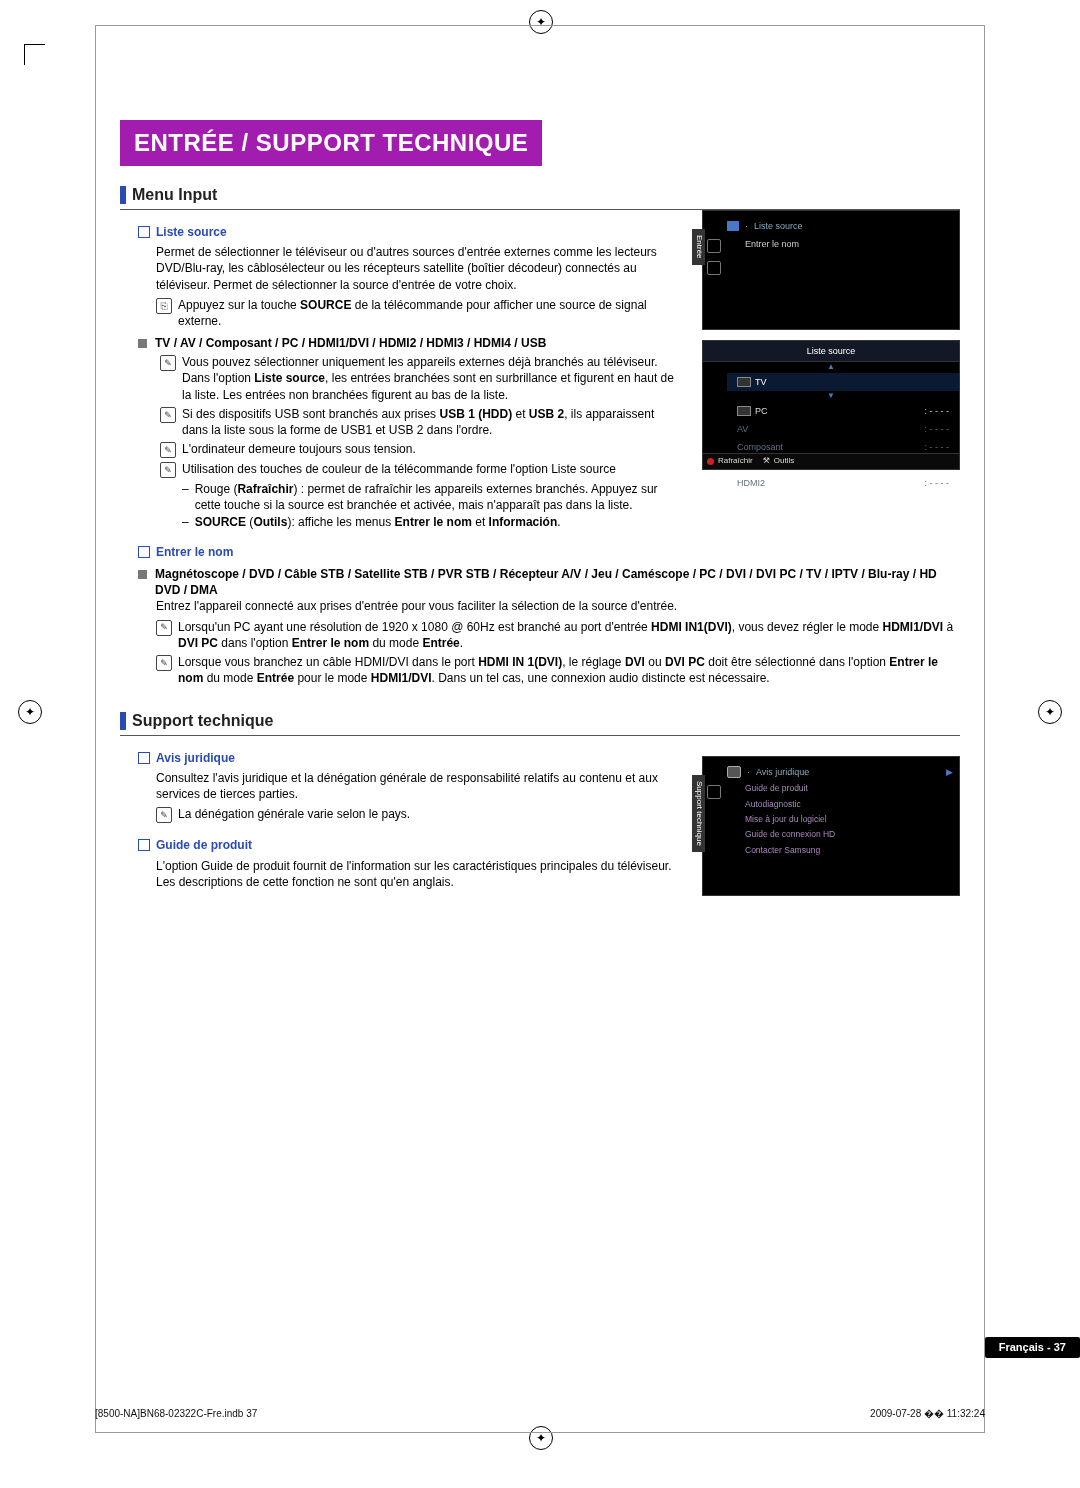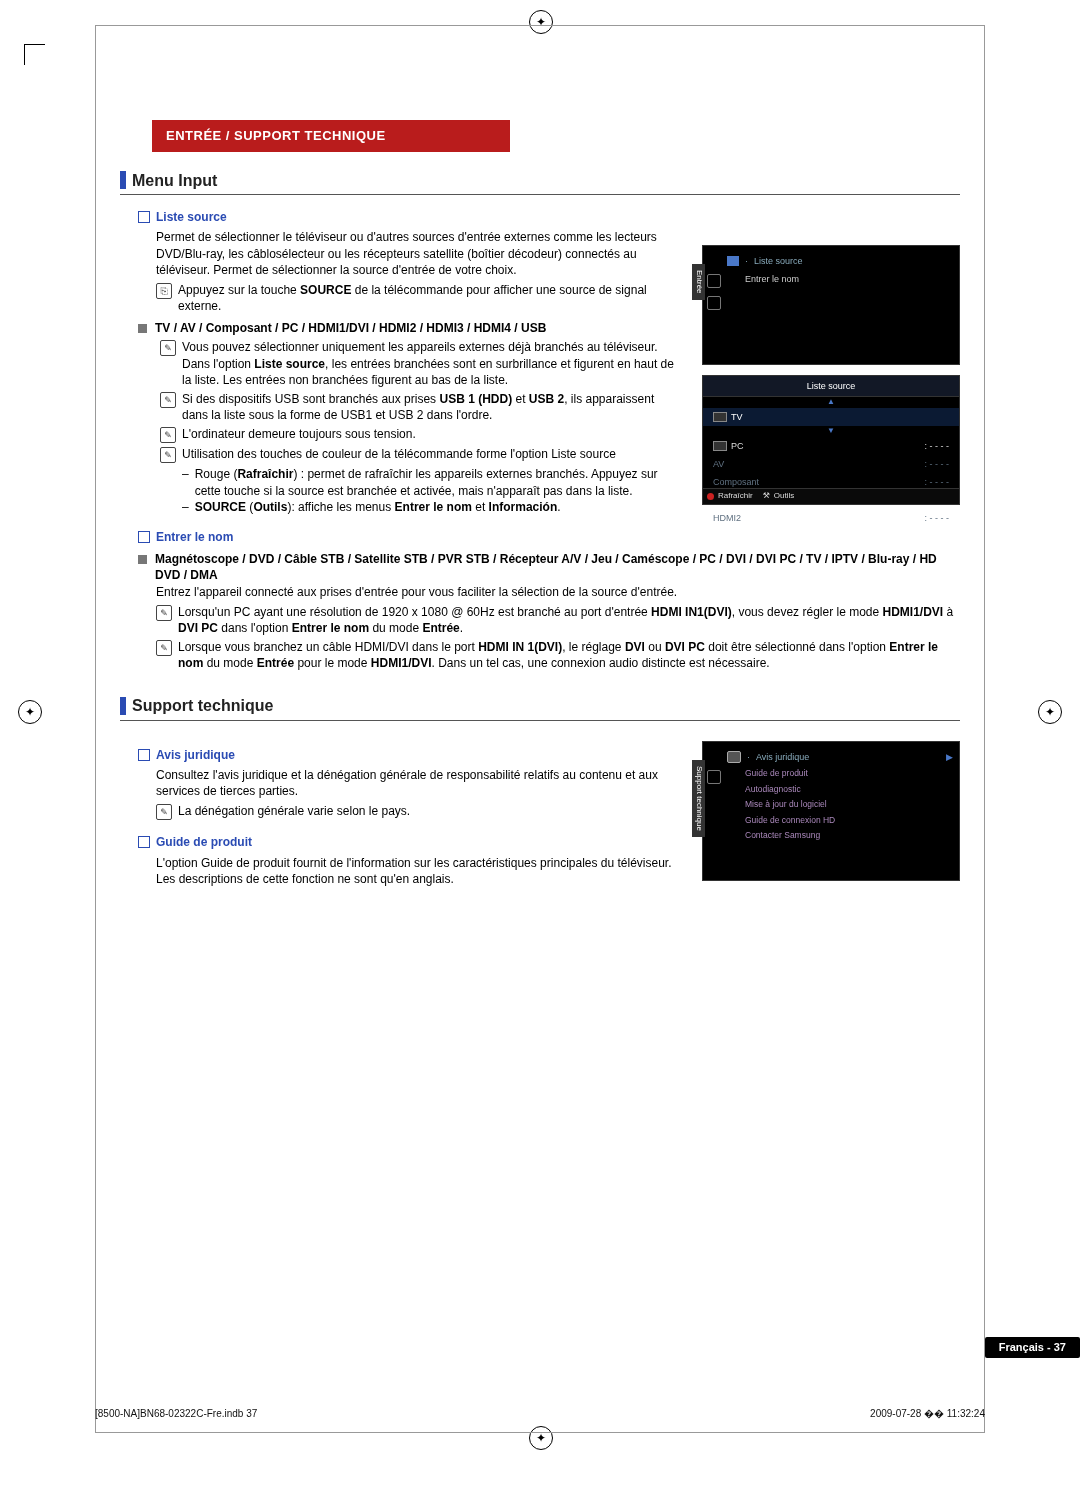--- a/index.html
+++ b/index.html
@@ -46,29 +46,28 @@
   .fold-line-top { position:absolute; top:25px; left:95px; right:95px; border-top:1px solid #999; }
   .fold-line-bot { position:absolute; bottom:55px; left:95px; right:95px; border-top:1px solid #999; }
   .fold-col-l { position:absolute; top:25px; bottom:55px; left:95px; border-left:1px solid #999; }
   .fold-col-r { position:absolute; top:25px; bottom:55px; right:95px; border-left:1px solid #999; }
 
   .content {
     margin: 30px 30px 0 30px;
   }
 
   .title-bar {
-    background: #b91c1c;
+    background: #a21caf;
     color: #fff;
     font-weight: bold;
-    font-size: 13px;
+    font-size: 24px;
     padding: 7px 14px;
     letter-spacing: 0.5px;
     display:inline-block;
     min-width: 330px;
-    margin-left: 32px;
   }
 
   .section-hdr {
     margin-top: 18px;
     font-size: 16px;
     font-weight: bold;
     color: #222;
     border-bottom: 1px solid #555;
     padding-bottom: 3px;
     display: flex;
@@ -76,21 +75,21 @@
     gap: 6px;
   }
   .section-hdr .bar {
     width: 6px; height: 18px; background: #2a4bb3;
     display:inline-block;
   }
 
   .layout-row {
     display:flex;
     gap: 27px;
-    align-items: flex-end;
+    align-items: flex-start;
   }
   .col-text { flex: 1; }
   .col-fig { width: 258px; }
 
   .q-item {
     margin-top: 14px;
     padding-left: 18px;
   }
   .q-label {
     font-weight: bold;
@@ -141,21 +140,21 @@
   }
   .mock1 { height:120px; position:relative; }
   .mock1 .row1 { color:#8ab; display:flex; gap:6px; align-items:center; padding:3px 0;}
   .mock1 .row1 .ico { width:12px;height:10px;background:#4a78c8; }
   .mock1 .row2 { color:#ccc; padding:3px 0 3px 18px; }
   .mock1 .sideicon { width:12px;height:12px;border:1px solid #777; border-radius:2px; position:absolute; left:4px;}
   .mock1 .si1{top:28px;} .mock1 .si2{top:50px;}
 
   .mock2 { height:130px; position:relative; padding:0;}
   .mock2 .hdr { background:#121826; border-bottom:1px solid #333; padding:4px; text-align:center; color:#fff; }
-  .mock2 .row { display:flex; justify-content:space-between; padding:3px 10px; }
+  .mock2 .row { display:flex; justify-content:space-between; padding:3px 10px;margin-left:24px; }
   .mock2 .sel { background:#0b1a33; color:#fff; }
   .mock2 .dim { color:#5f7080; }
   .mock2 .arrow-up{ text-align:center; color:#4a78c8; font-size:8px;}
   .mock2 .arrow-down{ text-align:center; color:#4a78c8; font-size:8px;}
   .mock2 .ftr { position:absolute; bottom:0; left:0; right:0; background:#0a0a0a; border-top:1px solid #333; padding:2px 4px; display:flex; gap:4px; align-items:center; font-size:8px;}
   .mock2 .ftr .dot{ width:7px;height:7px;background:#c22;border-radius:50%;}
   .mock2 .rowicon { width:12px; height:8px; background:#333; border:1px solid #888; margin-right:4px; }
 
   .mock3 { height:140px; position:relative; }
   .mock3 .tab { top: 18px; }

